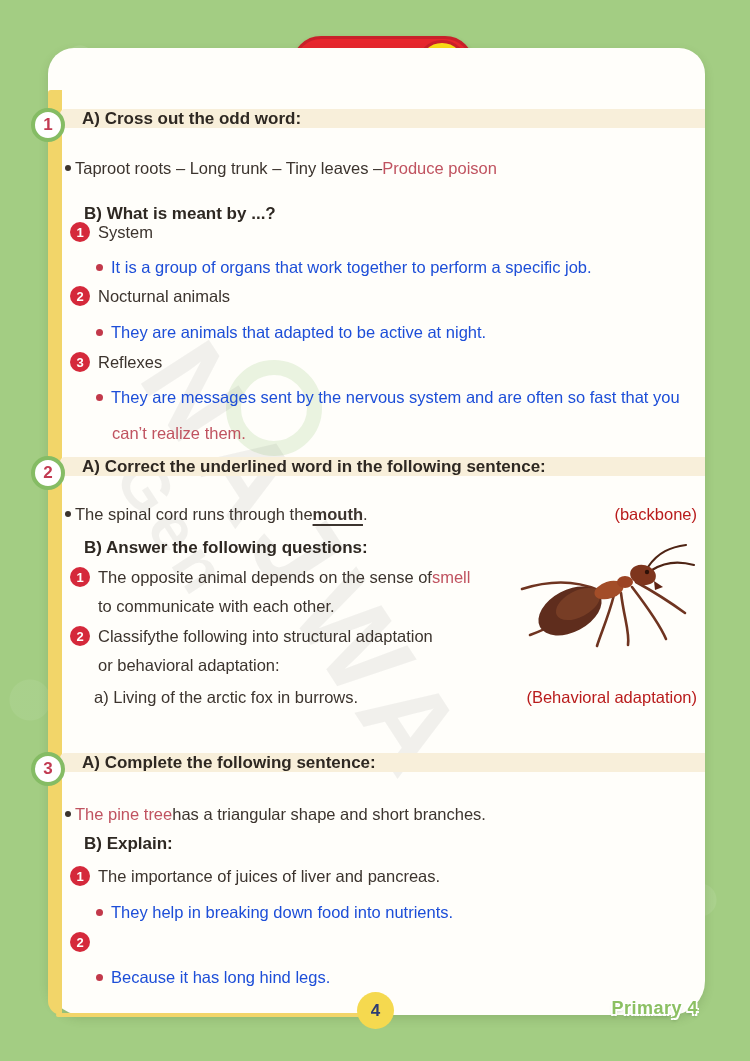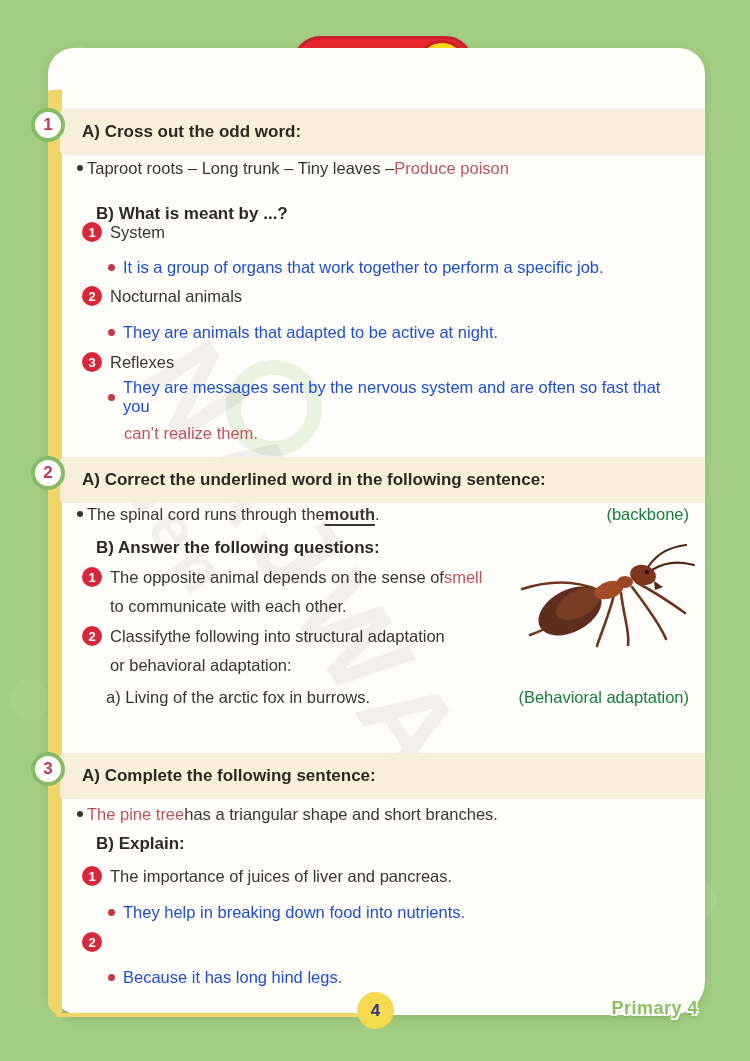--- a/index.html
+++ b/index.html
@@ -78,26 +78,26 @@
   }
   .watermark{
     position:absolute; left:180px; top:270px; transform:rotate(57deg);
     transform-origin:top left; white-space:nowrap; opacity:.055; color:#1a1a1a;
   }
   .watermark .main{ font-size:118px; font-weight:800; letter-spacing:14px; }
   .watermark .sub{ font-size:66px; font-weight:700; letter-spacing:8px; margin:-14px 0 0 70px; }
 
   
   .row{
-    position:absolute; left:16px; right:0; height:28px;
+    position:absolute; left:4px; right:0; height:28px;
     display:flex; align-items:center;
-    font-size:16.5px; color:#3c342e; padding-right:16px;
+    font-size:16.5px; color:#3c342e; padding-right:8px;
   }
   .band{
-    position:absolute; left:12px; right:0; height:46px;
+    position:absolute; left:12px; right:0; height:19px;
     background:#f8efda; border-radius:5px 0 0 5px;
     display:flex; align-items:center; padding-left:22px;
   }
   .band .title, .heading-b{ font-weight:700; font-size:17px; color:#2e2822; }
   .heading-row{ padding-left:32px; }
   .p-row{ padding-left:13px; }
   .num-row{ padding-left:18px; }
   .ans-row{ padding-left:44px; color:#1d4ed8; }
   .cont-row{ padding-left:60px; color:#c05360; }
   .q2cont{ padding-left:46px; }
@@ -115,21 +115,21 @@
     display:flex; align-items:center; justify-content:center; margin-right:8px;
   }
   .dot{ flex:none; width:7px; height:7px; border-radius:50%; background:#c2394a; margin-right:8px; }
   .dot.dark{ background:#3c342e; margin-right:4px; width:6px; height:6px; }
   .red{ color:#c05360; }
   .bold{ font-weight:400; }
   .underlined{
     font-weight:700; text-decoration:underline;
     text-decoration-thickness:1.5px; text-underline-offset:4px;
   }
-  .right-ans{ margin-left:auto; color:#15803d; }
+  .right-ans{ margin-left:auto; color:#b91c1c; }
 
   
   .page-num-circle{
     position:absolute; left:357px; top:992px; width:37px; height:37px;
     border-radius:50%; background:#f5d94f; z-index:5;
     display:flex; align-items:center; justify-content:center;
     color:#2c3c74; font-size:17px; font-weight:800;
   }
   .brand{
     position:absolute; right:52px; top:998px; z-index:5;

